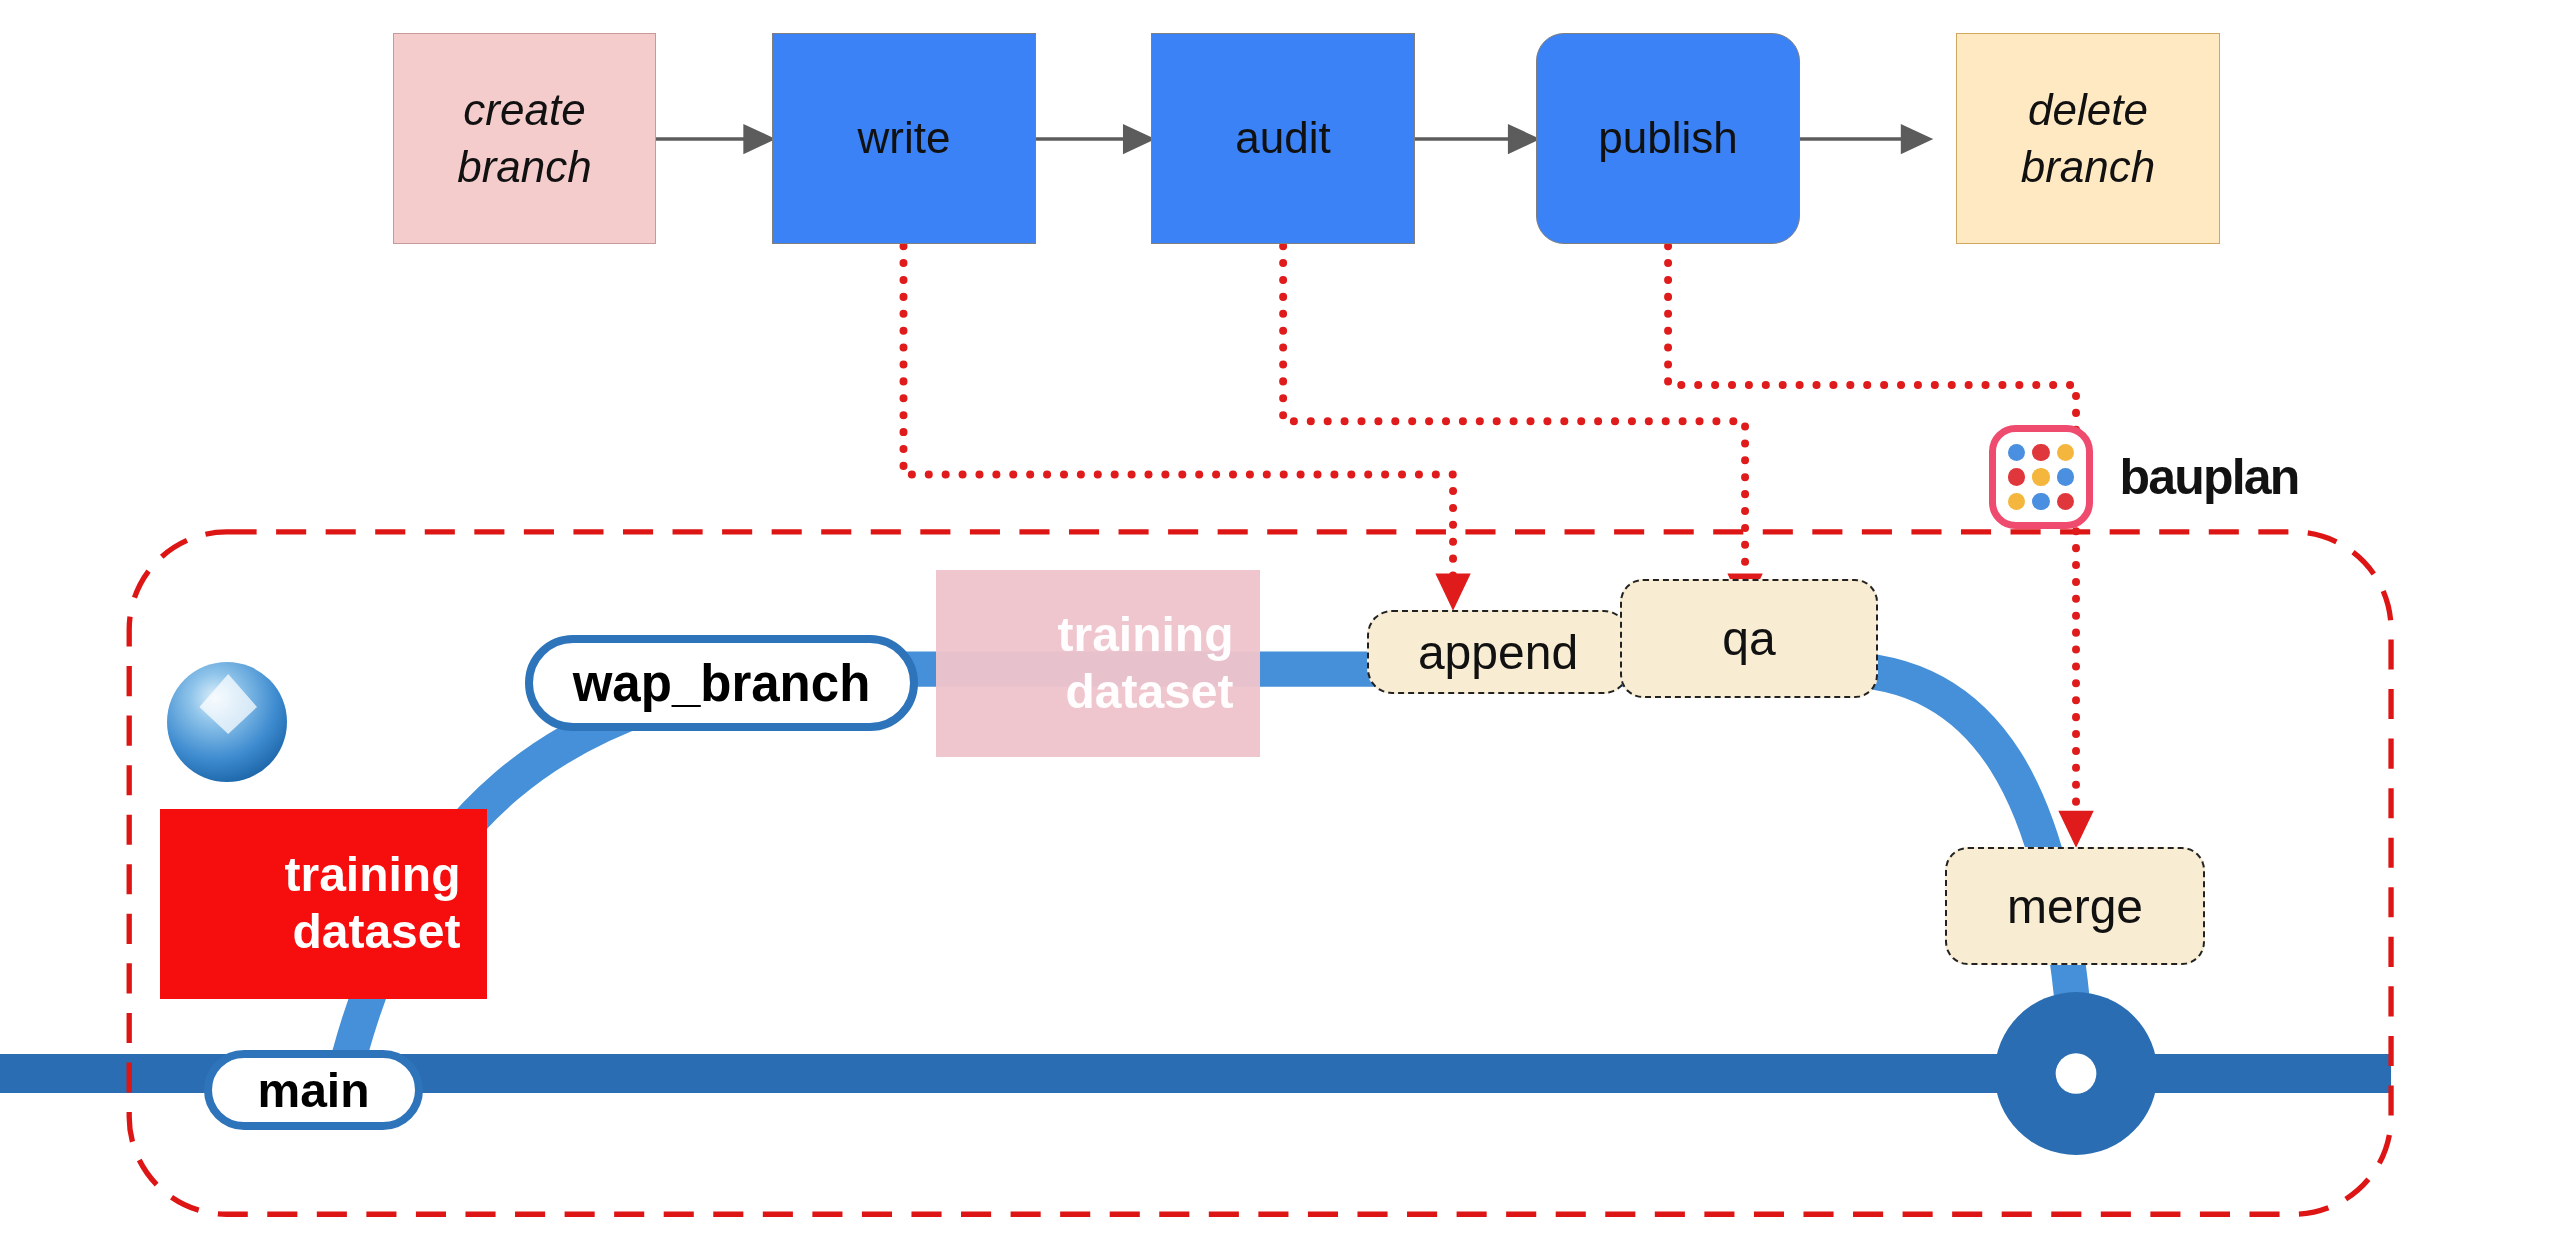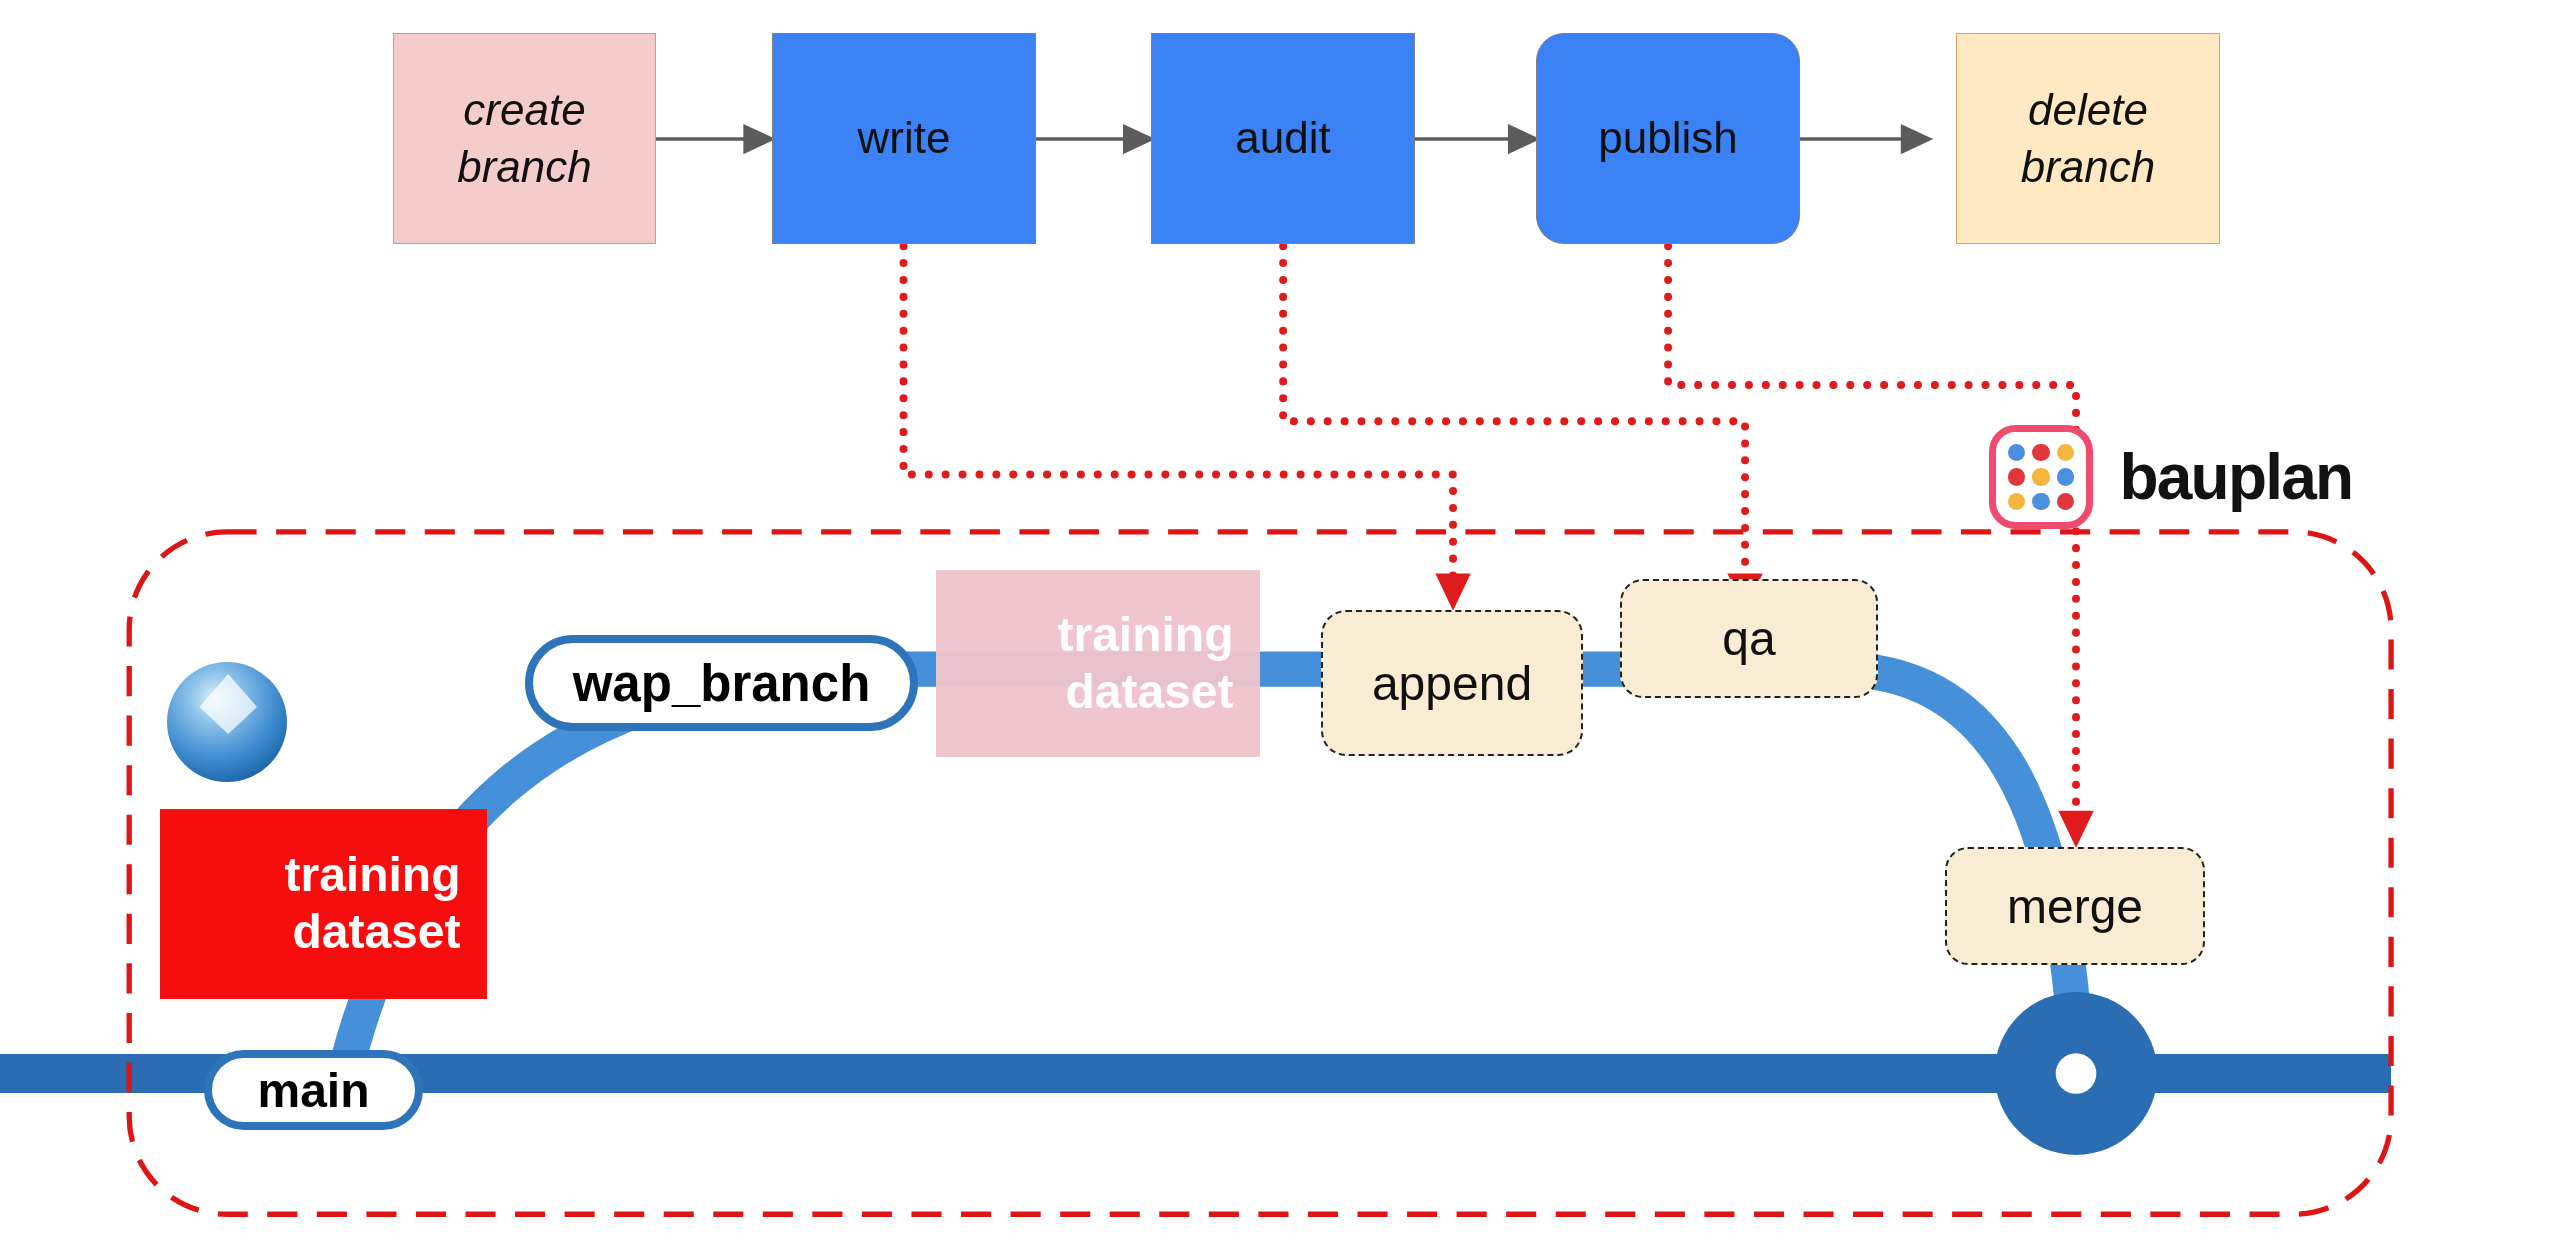--- a/index.html
+++ b/index.html
@@ -40,21 +40,21 @@
   }
   .pill-wap{left:525px;top:619px;width:393px;height:96px;font-size:51px;}
   .pill-main{left:204px;top:1034px;width:219px;height:80px;font-size:48px;border-width:8px;}
 
   
   .node{
     position:absolute;background:#f8ecd3;border:2.7px dashed #222;border-radius:23px;
     display:flex;align-items:center;justify-content:center;font-size:48px;color:#111;
     box-sizing:border-box;
   }
-  .node-append{left:1321px;top:610px;width:262px;height:146px;border-radius:25px;}
+  .node-append{left:1367px;top:610px;width:262px;height:84px;border-radius:25px;}
   .node-qa{left:1620px;top:579px;width:258px;height:119px;}
   .node-merge{left:1945px;top:847px;width:260px;height:118px;}
 
   
   .sphere{
     position:absolute;left:167px;top:662px;width:120px;height:120px;border-radius:50%;
     background:radial-gradient(circle at 40% 30%, #dff0fb 0%, #8fc4ea 22%, #3f8cd0 55%, #1b65a8 80%, #144e84 100%);
   }
   .sphere::before{
     content:"";position:absolute;left:27%;top:10%;width:48%;height:50%;
@@ -71,21 +71,21 @@
   .logo-badge span{border-radius:50%;}
   .logo-badge span:nth-child(1){background:#4a8fe0;}
   .logo-badge span:nth-child(2){background:#e0373c;}
   .logo-badge span:nth-child(3){background:#f4b63c;}
   .logo-badge span:nth-child(4){background:#e0373c;}
   .logo-badge span:nth-child(5){background:#f4b63c;}
   .logo-badge span:nth-child(6){background:#4a8fe0;}
   .logo-badge span:nth-child(7){background:#f4b63c;}
   .logo-badge span:nth-child(8){background:#4a8fe0;}
   .logo-badge span:nth-child(9){background:#e0373c;}
-  .logo-text{font-size:64px;font-weight:bold;color:#121212;letter-spacing:-1.8px;line-height:104px;}
+  .logo-text{font-size:50px;font-weight:bold;color:#121212;letter-spacing:-1.8px;line-height:104px;}
 </style>
 </head>
 <body>
 
 <div class="stage">
 
   <svg class="lines" width="2576" height="1240" viewBox="0 0 2911 1401">
 
     <line x1="0" y1="1213" x2="2702" y2="1213" stroke="#2a6db2" stroke-width="44"></line>
 

